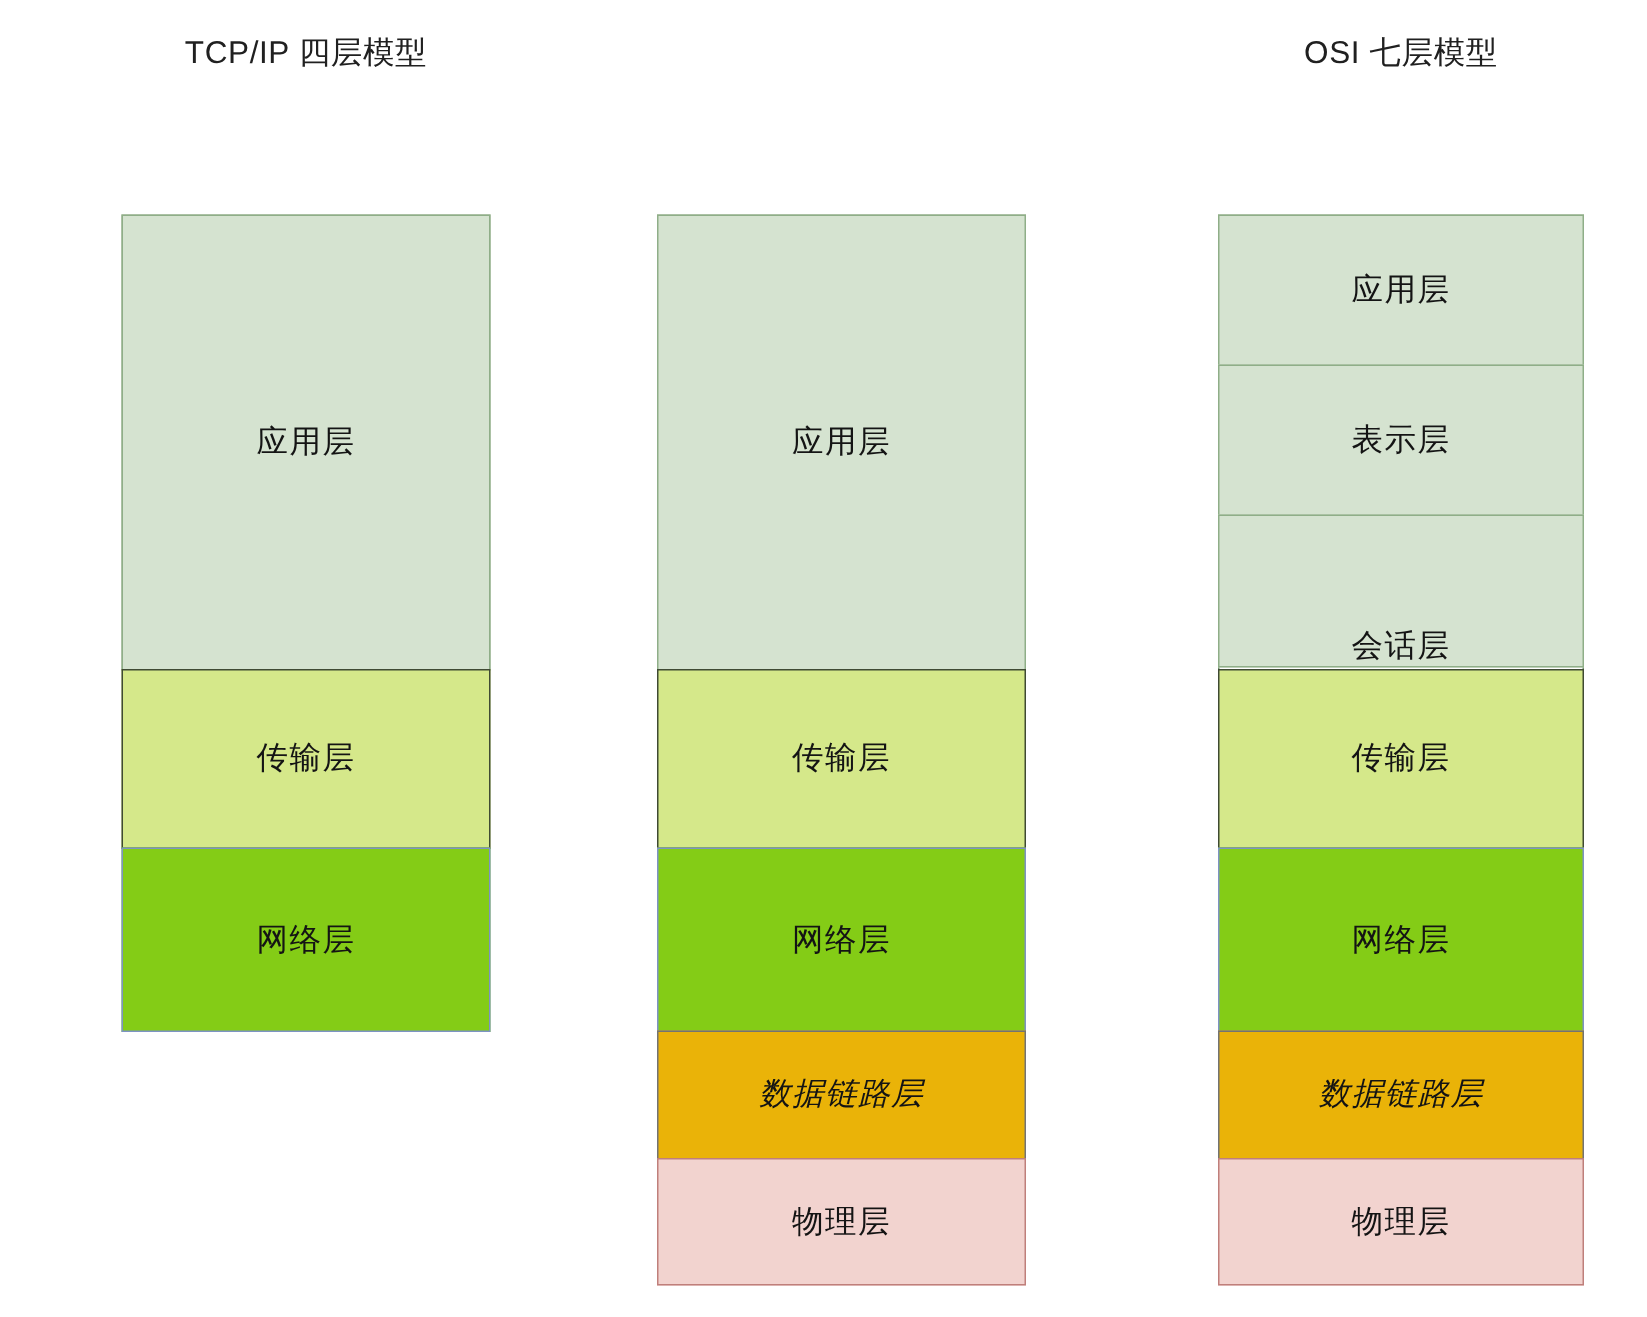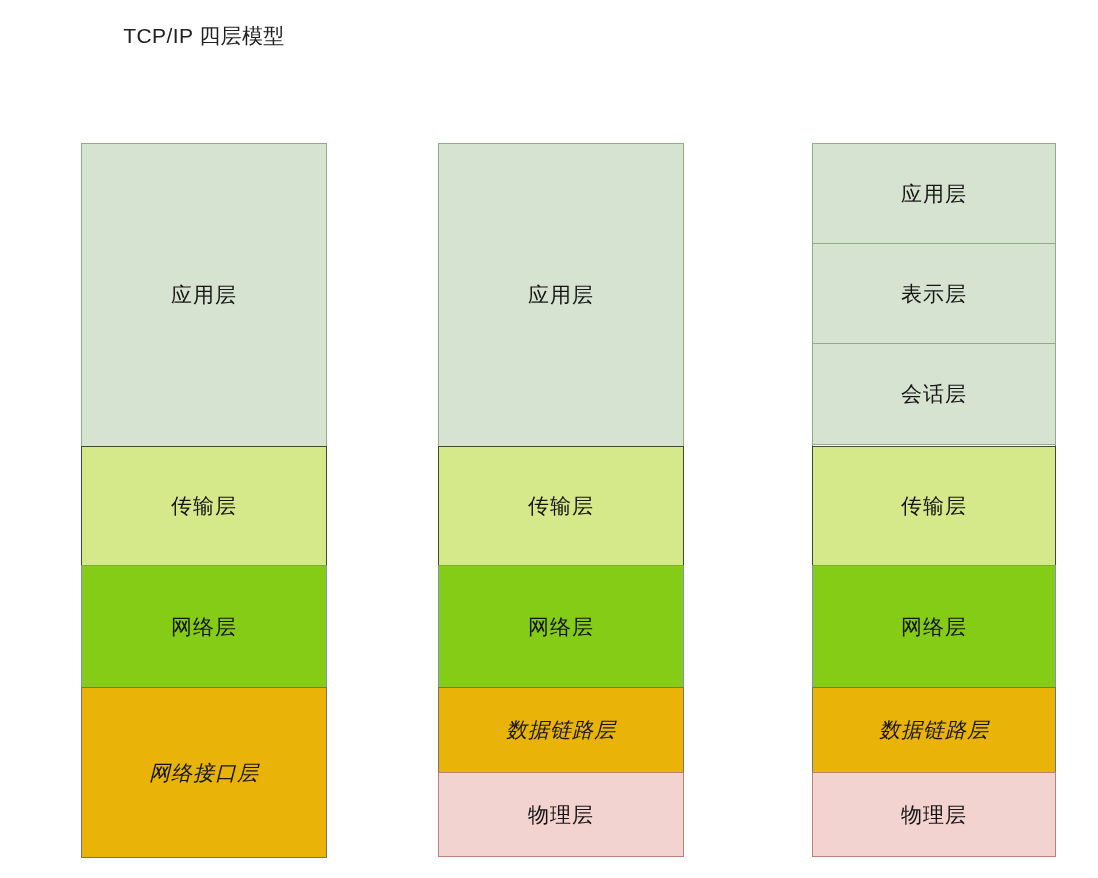--- a/index.html
+++ b/index.html
@@ -118,23 +118,20 @@
           <div class="layer kind-app" style="height: 304px; margin-top: -1px; margin-left: -1px; margin-right: -1px;">
             <span>应用层</span>
           </div>
         </div>
         <div class="layer kind-transport" style="height: 120px;">
           <span>传输层</span>
         </div>
         <div class="layer kind-network" style="height: 123px;">
           <span>网络层</span>
         </div>
-        <div class="layer kind-link" style="height: 171px;">
-          <span>网络接口层</span>
-        </div>
       </div>
     </div>
     <div class="column" style="left: 438px; width: 246px;">
       <div class="stack">
         <div class="group kind-app-outer" style="height: 304px;">
           <div class="layer kind-app" style="height: 304px; margin-top: -1px; margin-left: -1px; margin-right: -1px;">
             <span>应用层</span>
           </div>
         </div>
         <div class="layer kind-transport" style="height: 120px;">
@@ -145,29 +142,30 @@
         </div>
         <div class="layer kind-link" style="height: 86px;">
           <span>数据链路层</span>
         </div>
         <div class="layer kind-physical" style="height: 85px;">
           <span>物理层</span>
         </div>
       </div>
     </div>
     <div class="column" style="left: 812px; width: 244px;">
+      <div class="col-title">OSI 七层模型</div>
       <div class="stack">
         <div class="group kind-app-outer" style="height: 304px;">
           <div class="layer kind-app" style="height: 101px; margin-top: -1px; margin-left: -1px; margin-right: -1px;">
             <span>应用层</span>
           </div>
           <div class="layer kind-app-sub" style="height: 101px; margin-left: -1px; margin-right: -1px;">
             <span>表示层</span>
           </div>
-          <div class="layer kind-app-sub" style="height: 102px; margin-left: -1px; margin-right: -1px;">
+          <div class="layer kind-app-sub" style="height: 102px; margin-left: -1px; margin-right: -1px; align-items: flex-end;">
             <span>会话层</span>
           </div>
         </div>
         <div class="layer kind-transport" style="height: 120px;">
           <span>传输层</span>
         </div>
         <div class="layer kind-network" style="height: 123px;">
           <span>网络层</span>
         </div>
         <div class="layer kind-link" style="height: 86px;">

